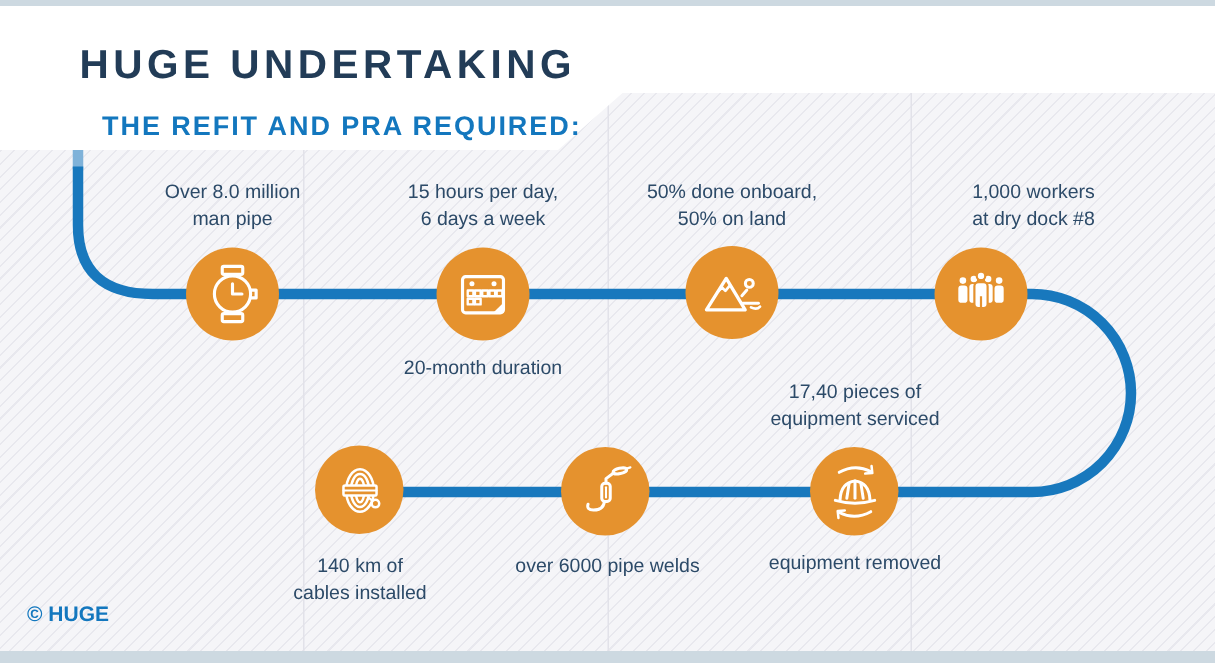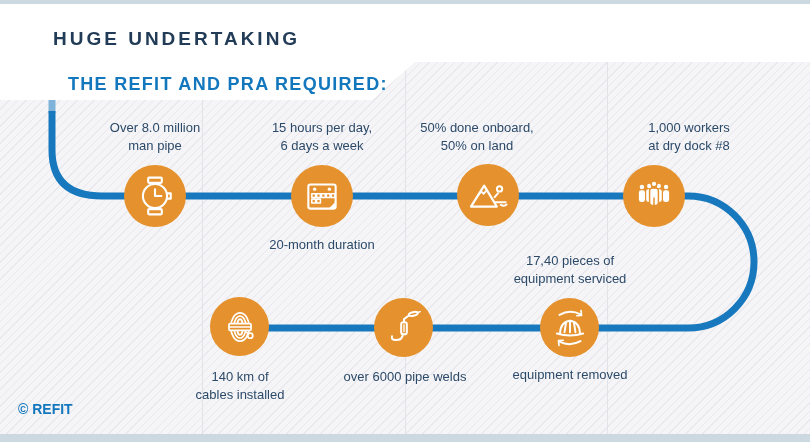--- a/index.html
+++ b/index.html
@@ -14,21 +14,21 @@
   .topbar{position:absolute;left:0;top:0;width:810px;height:4px;background:#cdd9e1;z-index:6;}
   .bottombar{position:absolute;left:0;top:434px;width:810px;height:8px;background:#cdd9e1;z-index:6;}
   .vline{position:absolute;top:4px;height:430px;width:1px;background:#e2e2e9;z-index:1;}
   .connector{position:absolute;left:0;top:0;z-index:2;}
   .card{
     position:absolute;left:0;top:4px;width:810px;height:96px;background:#ffffff;z-index:3;
     clip-path:polygon(0 0,810px 0,810px 58px,415px 58px,372px 96px,0 96px);
   }
   .title{
     position:absolute;left:53px;top:28px;margin:0;
-    font-size:19px;font-weight:bold;letter-spacing:3px;color:#223c57;z-index:4;
+    font-size:27px;font-weight:bold;letter-spacing:3px;color:#223c57;z-index:4;
   }
   .subtitle{
     position:absolute;left:55px;top:61px;margin:13px;
     font-size:18px;font-weight:bold;letter-spacing:1.3px;color:#1377be;z-index:4;
   }
   .node{
     position:absolute;border-radius:50%;background:#e5922e;z-index:4;
     display:flex;align-items:center;justify-content:center;
   }
   .node.big{width:62px;height:62px;}
@@ -159,21 +159,21 @@
   </div>
 
   <div class="label" style="left:237px;top:119px;width:170px">
     <div>15 hours per day,</div>
     <div>6 days a week</div>
   </div>
   <div class="label" style="left:237px;top:236px;width:170px">
     <div>20-month duration</div>
   </div>
 
-  <div class="label" style="left:387px;top:119px;width:180px">
+  <div class="label" style="left:398px;top:119px;width:180px">
     <div>50% done onboard,</div>
     <div>50% on land</div>
   </div>
 
   <div class="label left" style="left:614px;top:119px;width:150px">
     <div>1,000 workers</div>
     <div>at dry dock #8</div>
   </div>
 
   <div class="label" style="left:480px;top:252px;width:180px">
@@ -186,17 +186,17 @@
 
   <div class="label" style="left:312px;top:368px;width:186px">
     <div>over 6000 pipe welds</div>
   </div>
 
   <div class="label" style="left:155px;top:368px;width:170px">
     <div>140 km of</div>
     <div>cables installed</div>
   </div>
 
-  <div class="copyright">© REFIT</div>
+  <div class="copyright">© HUGE</div>
 
   <div class="topbar"></div>
   <div class="bottombar"></div>
 </div>
 
 </body></html>

